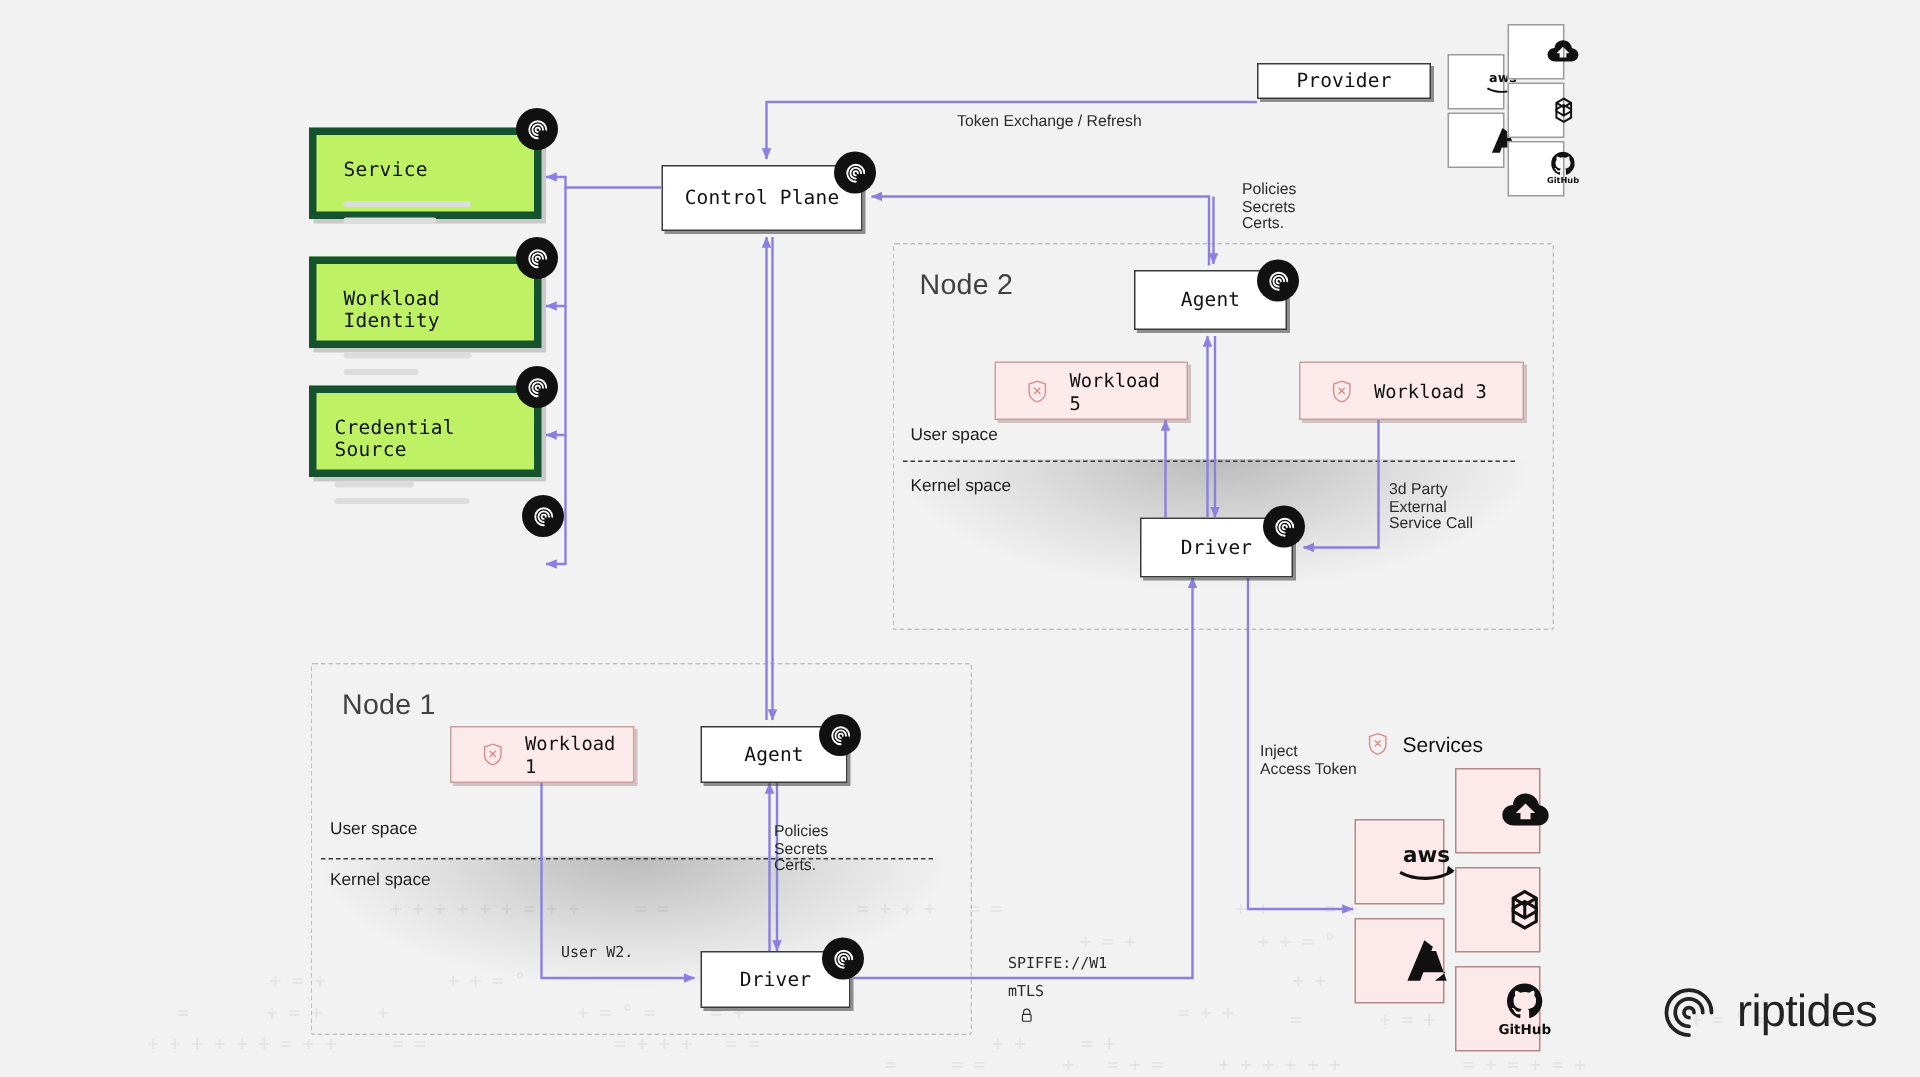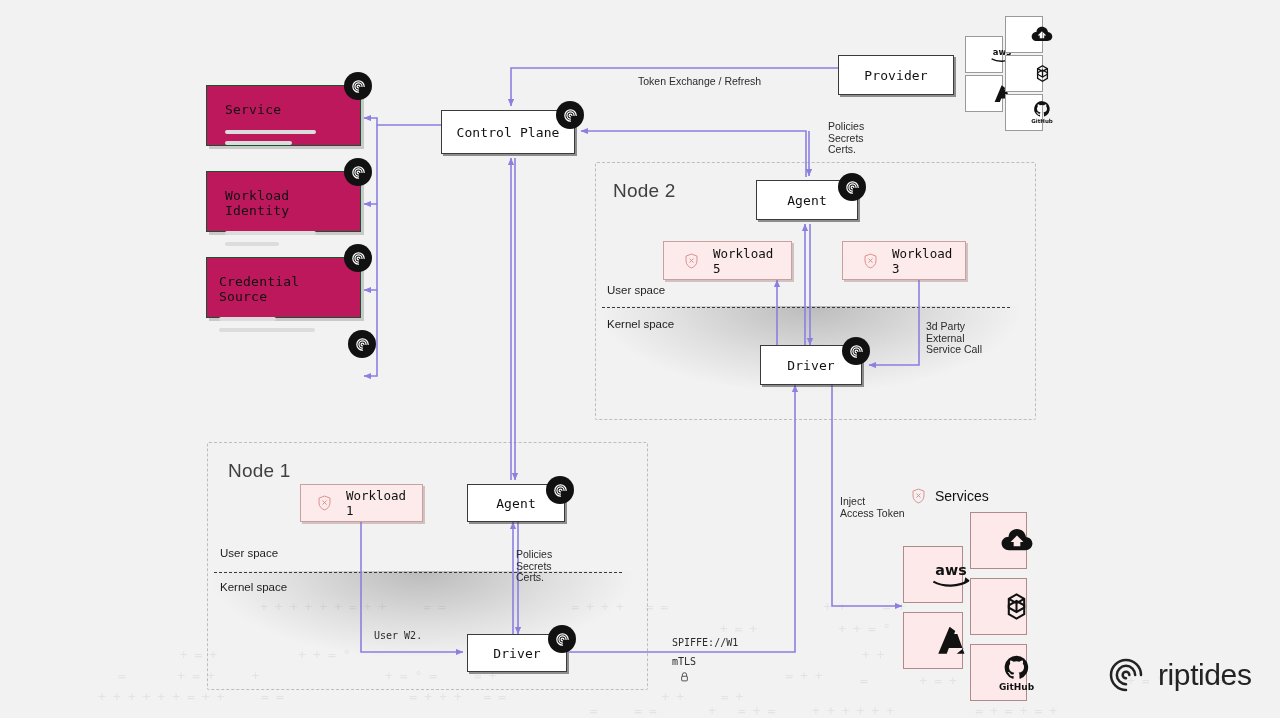--- a/index.html
+++ b/index.html
@@ -52,21 +52,21 @@
     position:absolute; background:#fff;
     border:1px solid #3a3a3a;
     box-shadow:2px 2px 0 0 rgba(60,60,60,.55);
     display:flex; align-items:center; justify-content:center;
     font-family:"DejaVu Sans Mono", monospace;
     font-size:13px; color:#111; letter-spacing:.1px;
   }
 
   
   .card {
-    position:absolute; background:#be185d; border:1px solid #14532d;
+    position:absolute; background:#bef264; border:5px solid #14532d;
     box-shadow:3px 3px 0 0 rgba(150,150,150,.45);
     padding:16px 18px 14px 18px;
   }
   .card-title {
     font-family:"DejaVu Sans Mono", monospace;
     font-size:13px; color:#111; margin:0 0 13px 0; letter-spacing:.2px;
   }
   .card-line { height:4px; background:#dcdcdc; border-radius:2px; margin-bottom:7px; }
   .card-line.l1 { width:78%; }
   .card-line.l2 { width:57%; }
@@ -249,21 +249,21 @@
   <div class="badge" style="left:556px; top:101px;">
     <svg width="17" height="17" viewBox="0 0 24 24">
         <g fill="none" stroke="#fff" stroke-width="1.7" stroke-linecap="round">
       <path d="M20 12a8 8 0 1 0-8 8"></path>
           <path d="M17 12a5 5 0 1 0-5 5"></path>
           <path d="M14 12a2 2 0 1 0-2 2"></path>
         </g>
       </svg>
   </div>
 
-  <div class="wbox" style="left:838px; top:55px; width:116px; height:40px;">Provider</div>
+  <div class="wbox" style="left:838px; top:42px; width:116px; height:24px;">Provider</div>
   <div class="note" style="left:638px; top:76px;">Token Exchange / Refresh</div>
 
   <div class="tile" style="left:965px; top:36px; width:37px; height:37px;">
     <svg class="glyph" width="26" height="18" viewBox="0 0 40 26">
       <text x="20" y="13" text-anchor="middle" font-family="DejaVu Sans, sans-serif" font-size="13" font-weight="bold" fill="#111">aws</text>
       <path d="M4 19 C13 24, 27 24, 36 18" stroke="#111" stroke-width="2" fill="none"></path>
       <path d="M33 15 L37 18 L32 20 z" fill="#111"></path>
     </svg>
   </div>
   <div class="tile" style="left:965px; top:75px; width:37px; height:37px;">
@@ -314,21 +314,21 @@
   </div>
 
   <div class="wl" style="left:663px; top:241px; width:129px; height:39px;">
     <svg class="shield" width="15" height="16" viewBox="0 0 20 22">
       <path d="M10 1.5 L17.5 4.2 V11 C17.5 15.8 14 19.2 10 20.5 C6 19.2 2.5 15.8 2.5 11 V4.2 z" fill="none" stroke="#d98c8c" stroke-width="1.3"></path>
       <path d="M7.6 8 L12.4 12.8 M12.4 8 L7.6 12.8" stroke="#d98c8c" stroke-width="1.3" stroke-linecap="round"></path>
     </svg>
     <span>Workload 5</span>
   </div>
 
-  <div class="wl" style="left:842px; top:241px; width:124px; height:39px;">
+  <div class="wl" style="left:866px; top:241px; width:150px; height:39px;">
     <svg class="shield" width="15" height="16" viewBox="0 0 20 22">
       <path d="M10 1.5 L17.5 4.2 V11 C17.5 15.8 14 19.2 10 20.5 C6 19.2 2.5 15.8 2.5 11 V4.2 z" fill="none" stroke="#d98c8c" stroke-width="1.3"></path>
       <path d="M7.6 8 L12.4 12.8 M12.4 8 L7.6 12.8" stroke="#d98c8c" stroke-width="1.3" stroke-linecap="round"></path>
     </svg>
     <span>Workload 3</span>
   </div>
 
   <div class="note" style="left:926px; top:321px;">3d Party
 External
 Service Call</div>
@@ -341,21 +341,21 @@
           <path d="M17 12a5 5 0 1 0-5 5"></path>
           <path d="M14 12a2 2 0 1 0-2 2"></path>
         </g>
       </svg>
   </div>
 
   <div class="node-label" style="left:228px; top:460px;">Node 1</div>
   <div class="space-label" style="left:220px; top:547px;">User space</div>
   <div class="space-label" style="left:220px; top:581px;">Kernel space</div>
 
-  <div class="wl" style="left:300px; top:484px; width:123px; height:38px;justify-content:center;">
+  <div class="wl" style="left:300px; top:484px; width:123px; height:38px;">
     <svg class="shield" width="15" height="16" viewBox="0 0 20 22">
       <path d="M10 1.5 L17.5 4.2 V11 C17.5 15.8 14 19.2 10 20.5 C6 19.2 2.5 15.8 2.5 11 V4.2 z" fill="none" stroke="#d98c8c" stroke-width="1.3"></path>
       <path d="M7.6 8 L12.4 12.8 M12.4 8 L7.6 12.8" stroke="#d98c8c" stroke-width="1.3" stroke-linecap="round"></path>
     </svg>
     <span>Workload 1</span>
   </div>
 
   <div class="wbox" style="left:467px; top:484px; width:98px; height:38px;">Agent</div>
   <div class="badge" style="left:546px; top:476px;">
     <svg width="17" height="17" viewBox="0 0 24 24">

